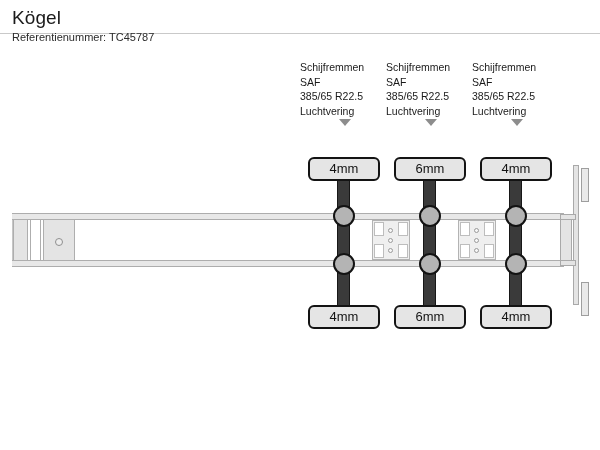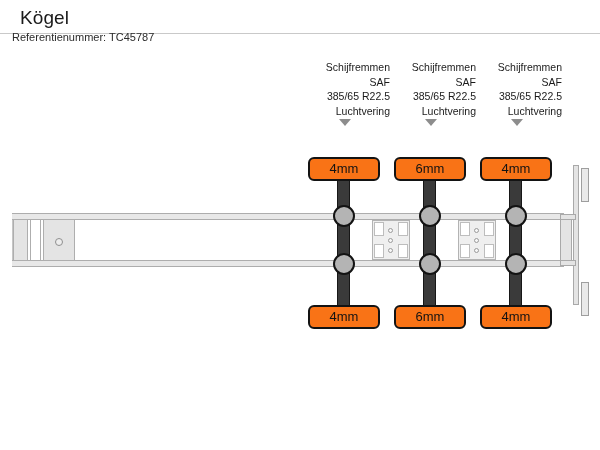--- a/index.html
+++ b/index.html
@@ -12,21 +12,21 @@
     height: 450px;
     position: relative;
     overflow: hidden;
     font-family: "Liberation Sans", sans-serif;
     color: #1a1a1a;
   }
 
   
   #page-title {
     position: absolute;
-    left: 20px;
+    left: 12px;
     top: 6px;
     font-size: 19px;
     font-weight: 400;
     letter-spacing: 0.1px;
     color: #1a1a1a;
     line-height: 24px;
   }
   #title-rule {
     position: absolute;
     left: 0;
@@ -52,21 +52,21 @@
     top: 0;
     width: 600px;
     height: 450px;
   }
 
   
   .axle-spec {
     position: absolute;
     top: 60px;
     width: 90px;
-    text-align: right;
+    text-align: left;
     font-size: 10.5px;
     line-height: 14.5px;
     color: #1a1a1a;
   }
   .axle-spec .spec-row { display: block; white-space: nowrap; }
   .spec-arrow {
     display: block;
     margin: 1px auto 0 auto;
     width: 0;
     height: 0;
@@ -74,21 +74,21 @@
     border-right: 6px solid transparent;
     border-top: 7px solid #8d8d8d;
   }
 
   
   .tread-box {
     position: absolute;
     width: 72px;
     height: 24px;
     box-sizing: border-box;
-    background: #f97316;
+    background: #e5e5e5;
     border: 2px solid #131313;
     border-radius: 6px;
     font-size: 13px;
     line-height: 20px;
     text-align: center;
     color: #131313;
   }
 
   
   .chassis-rail {

